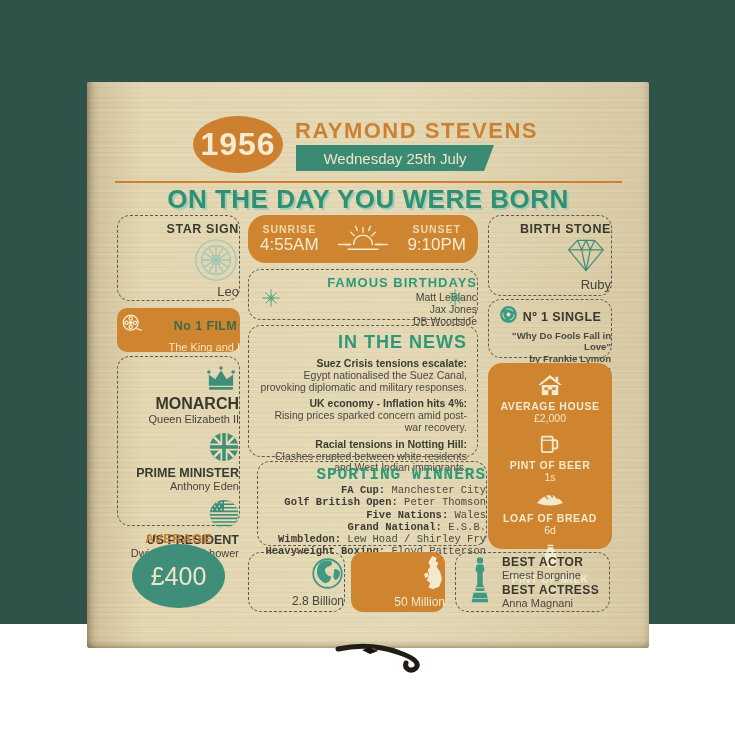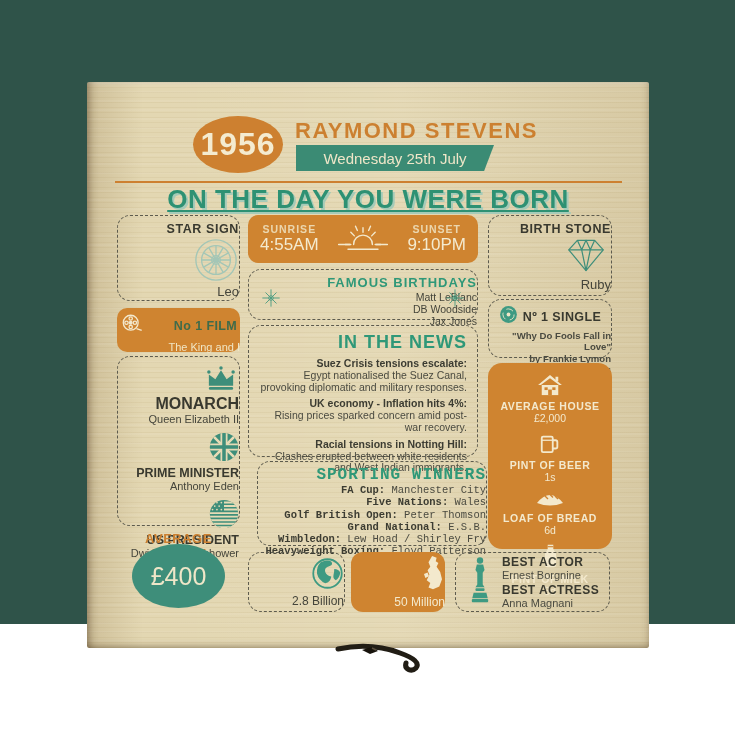--- a/index.html
+++ b/index.html
@@ -27,26 +27,26 @@
   .val{color:#45453b;}
 
   .year-oval{left:106px;top:34px;width:90px;height:57px;background:#cd8030;border-radius:50%;
     display:flex;align-items:center;justify-content:center;font-size:32px;font-weight:bold;color:#f4ebd0;letter-spacing:1px;}
   .person-name{left:208px;top:36px;font-size:22px;font-weight:bold;color:#cc8030;letter-spacing:1.5px;}
   .date-banner{left:209px;top:63px;width:198px;height:26px;background:#3b8b74;
     clip-path:polygon(0 0,100% 0,95% 100%,0 100%);
     display:flex;align-items:center;justify-content:center;font-size:15px;color:#efe6c8;}
   .rule{left:28px;top:99px;width:507px;height:2px;background:#cd8030;}
   .main-title{left:0;top:102px;width:562px;font-size:26px;font-weight:800;color:#2e9173;
-    letter-spacing:.5px;text-align:center;text-shadow:2px 2px 0 #a6cbb8;text-decoration:underline;}
+    letter-spacing:.5px;text-align:center;text-shadow:2px 2px 0 #a6cbb8;}
 
   .box-head{font-size:12.5px;letter-spacing:.6px;}
   .small-val{font-size:13px;}
 
-  .sun-banner{left:161px;top:133px;width:230px;height:48px;border-radius:10px;
+  .sun-banner{left:161px;top:133px;width:230px;height:48px;border-radius:18px;
     display:flex;align-items:center;justify-content:space-between;padding:0 12px;}
   .sun-col{text-align:center;line-height:1.15;}
   .sun-label{font-size:10.5px;font-weight:bold;color:#f0e5c4;opacity:.85;letter-spacing:1px;}
   .sun-time{font-size:17px;color:#f4ebd0;}
 
   .news-head{font-size:18px;}
   .news-item{margin-top:5px;line-height:11.8px;}
   .news-hl{font-size:10.5px;font-weight:bold;color:#3c3c32;}
   .news-body{font-size:10.5px;color:#4a4a40;}
 
@@ -201,22 +201,22 @@
         </svg>
       </span>
       <span style="position:absolute;right:11px;top:17px;">
         <svg width="22" height="22" viewBox="0 0 28 28" stroke="#4f9d82" stroke-width="1.2" fill="none">
           <path d="M14,3 14,25 M3,14 25,14 M7,7 21,21 M21,7 7,21"></path>
             <circle cx="14" cy="14" r="3" stroke-width="1"></circle>
         </svg>
       </span>
       <div class="center val" style="font-size:10.5px;line-height:12px;margin-top:1px;">
         <div>Matt LeBlanc</div>
+        <div>Jax Jones</div>
         <div>DB Woodside</div>
-        <div>Jax Jones</div>
       </div>
     </div>
 
     <div class="dash" style="left:161px;top:243px;width:230px;height:132px;padding:6px 10px;">
       <div class="center teal-head news-head">IN THE NEWS</div>
       <div class="news-item center">
         <div class="news-hl">Suez Crisis tensions escalate:</div>
         <div class="news-body">Egypt nationalised the Suez Canal, provoking diplomatic and military responses.</div>
       </div>
       <div class="news-item center">
@@ -225,22 +225,22 @@
       </div>
       <div class="news-item center">
         <div class="news-hl">Racial tensions in Notting Hill:</div>
         <div class="news-body">Clashes erupted between white residents and West Indian immigrants.</div>
       </div>
     </div>
 
     <div class="dash" style="left:170px;top:379px;width:230px;height:85px;padding-top:4px;font-family:Liberation Mono, monospace;">
       <div class="center teal-head" style="font-size:16px;">SPORTING WINNERS</div>
       <div class="center sport-line"><b>FA Cup:</b><span> Manchester City</span></div>
+      <div class="center sport-line"><b>Golf British Open:</b><span> Peter Thomson</span></div>
       <div class="center sport-line"><b>Five Nations:</b><span> Wales</span></div>
-      <div class="center sport-line"><b>Golf British Open:</b><span> Peter Thomson</span></div>
       <div class="center sport-line"><b>Grand National:</b><span> E.S.B.</span></div>
       <div class="center sport-line"><b>Wimbledon:</b><span> Lew Hoad / Shirley Fry</span></div>
       <div class="center sport-line"><b>Heavyweight Boxing:</b><span> Floyd Patterson</span></div>
     </div>
 
     <div class="dash" style="left:161px;top:470px;width:97px;height:60px;">
       <div class="center" style="margin-top:4px;">
         <svg width="33" height="33" viewBox="0 0 44 44" fill="none">
           <circle cx="22" cy="22" r="19" stroke="#3e9a82" stroke-width="2.4"></circle>
           <path fill="#3e9a82" d="M13,7 q8,-4 14,-1 q3,4 -2,6 q-8,2 -6,8 q2,5 8,6 q-1,8 -8,9 q-9,-4 -11,-13 q-1,-9 5,-15 Z"></path>

